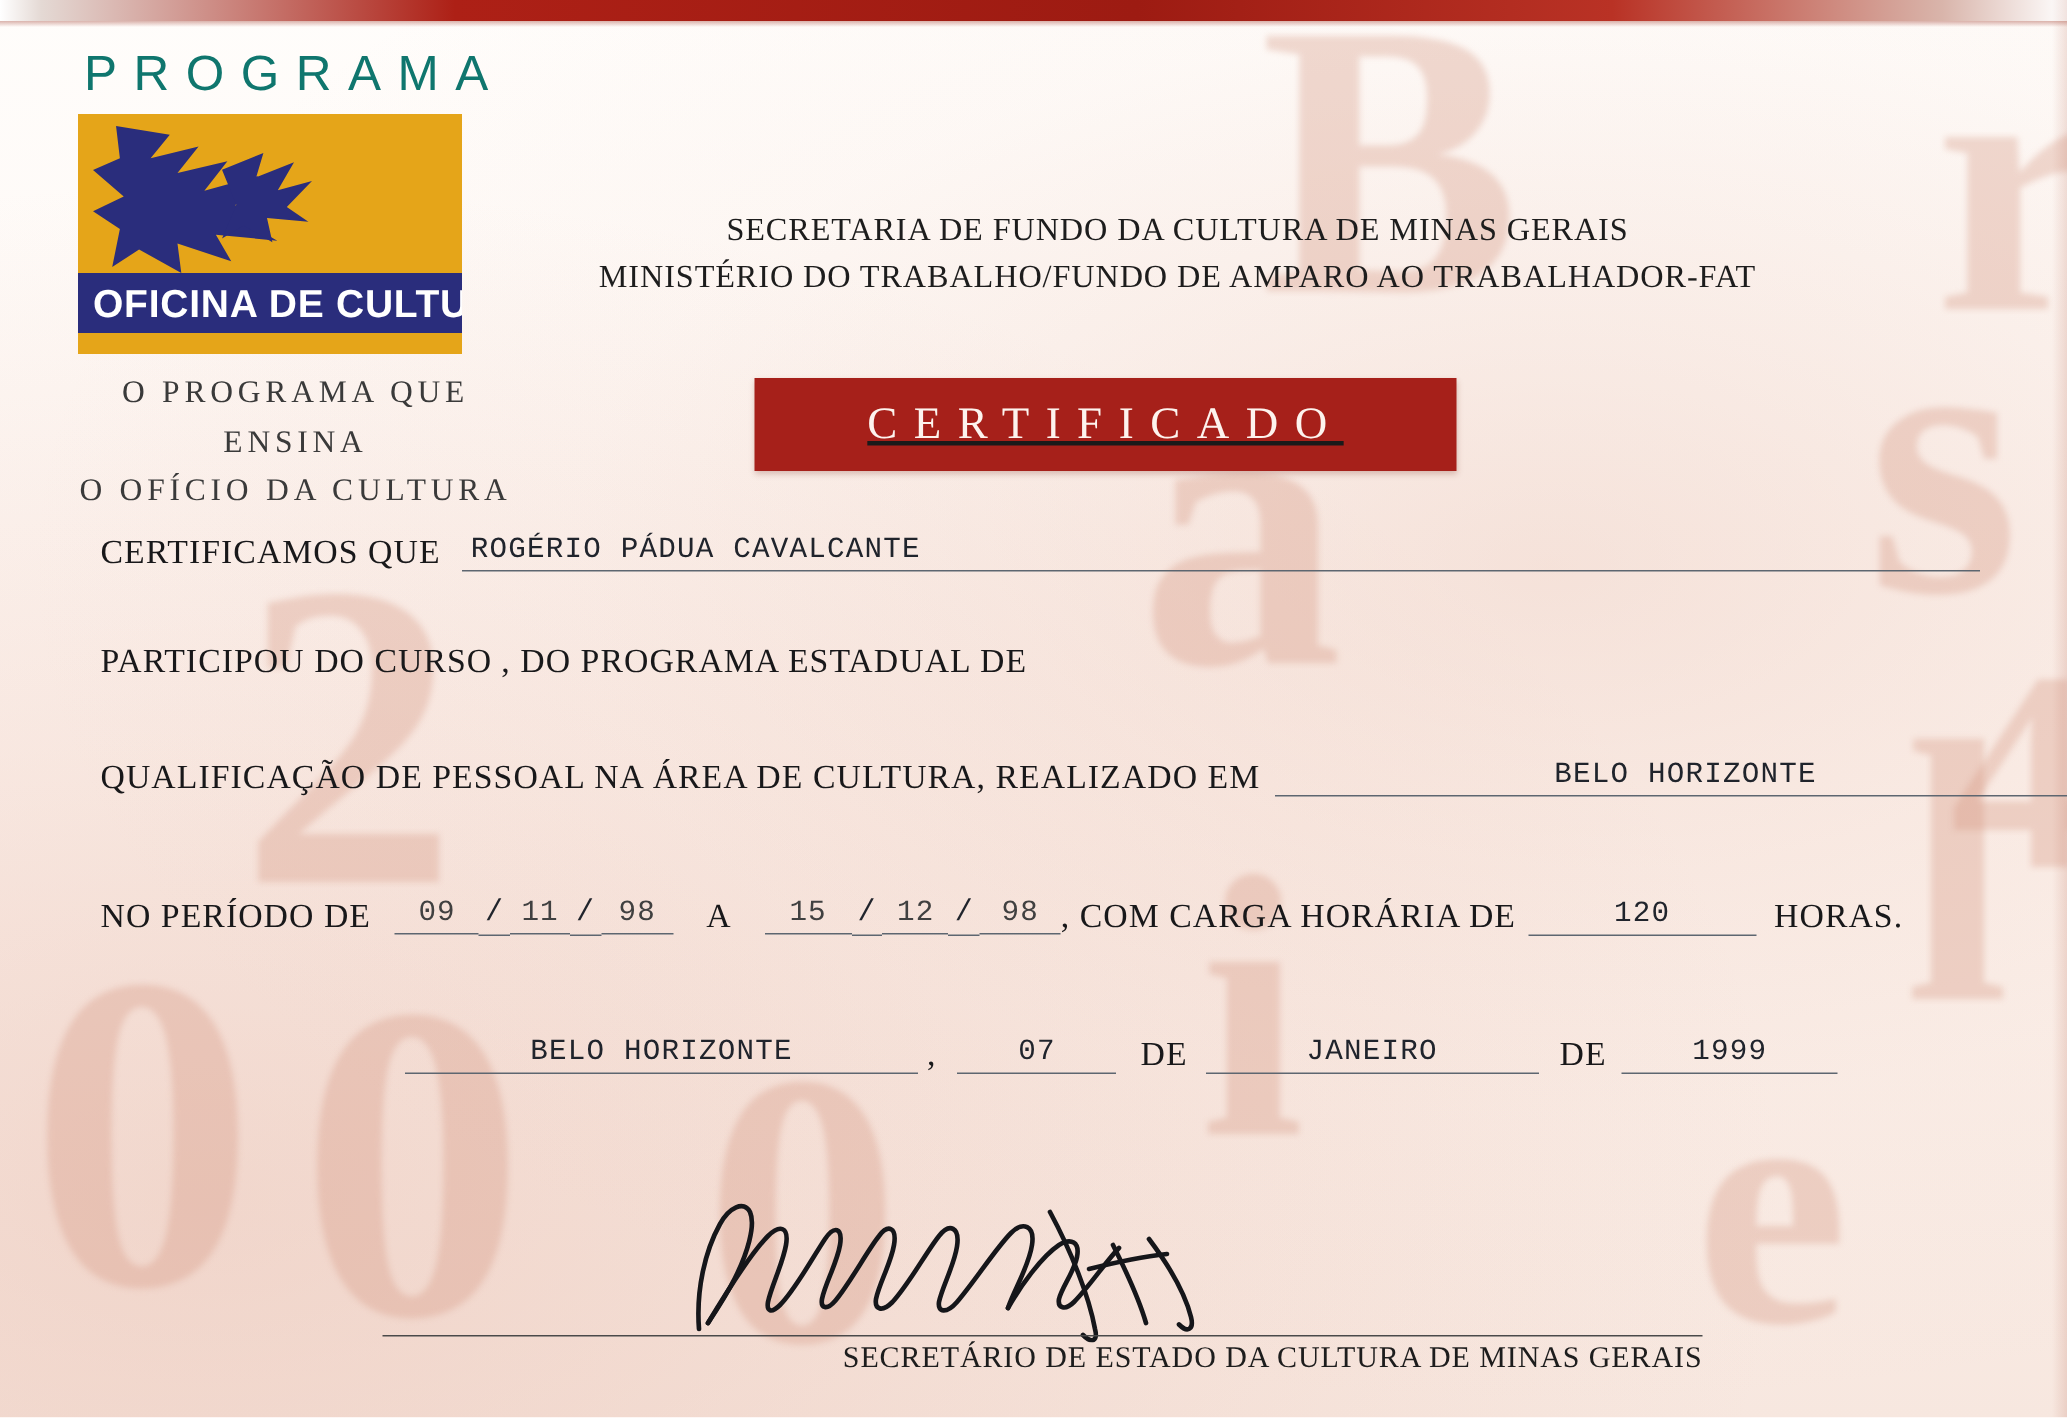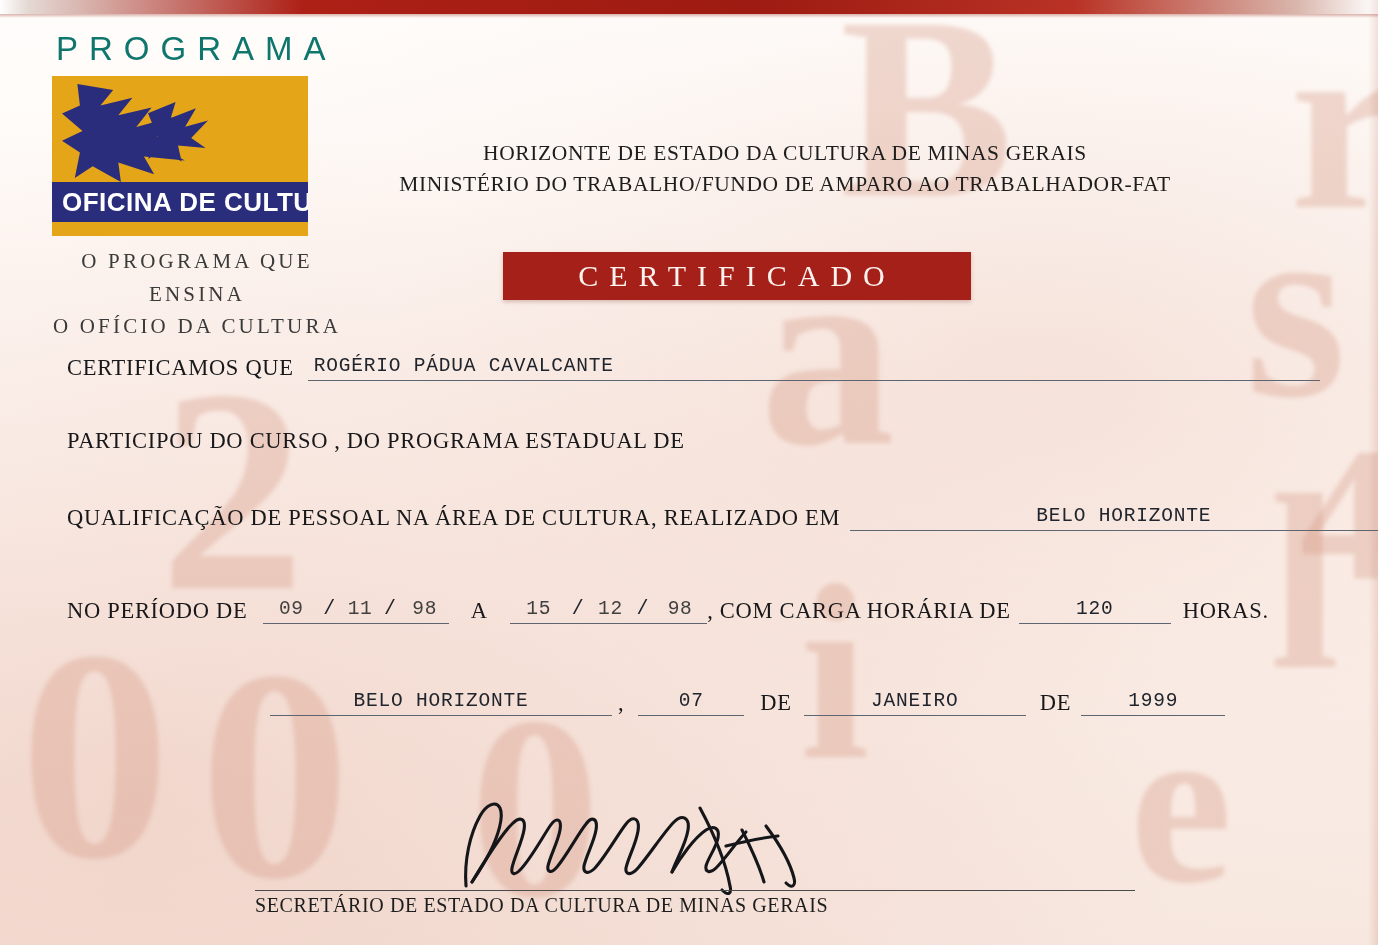--- a/index.html
+++ b/index.html
@@ -146,26 +146,27 @@
     font-size: 21.5px;
     letter-spacing: 0.6px;
     line-height: 1.45;
     color: #1d1d1d;
   }
   .cert-banner {
     position: absolute;
     left: 503px;
     top: 252px;
     width: 468px;
-    height: 48px;
+    height: 62px;
     background: #a6201a;
     display: flex;
     align-items: center;
     justify-content: center;
     box-shadow: 0 2px 4px rgba(120,40,25,0.25);
+    text-decoration: underline;
   }
   .cert-banner span {
     color: #fdf3ee;
     font-size: 30px;
     letter-spacing: 11px;
     font-family: "Liberation Serif", serif;
   }
 
   
   .row {
@@ -243,21 +244,21 @@
     top: 100px;
     left: 0;
     width: 880px;
     border-bottom: 1px solid #4a4a4a;
   }
   .sig-caption {
     position: absolute;
     top: 104px;
     left: 0;
     width: 880px;
-    text-align: left;
+    text-align: right;
     font-size: 20px;
     letter-spacing: 0.6px;
     color: #1d1d1d;
   }
 </style>
 </head>
 <body>
 
 <div id="certificate">
 
@@ -291,21 +292,21 @@
         <div class="logo-bar-text">OFICINA DE CULTURA</div>
       </div>
     </div>
     <div class="logo-tag">
       <div>O PROGRAMA QUE ENSINA</div>
       <div>O OFÍCIO DA CULTURA</div>
     </div>
   </div>
 
   <div class="org-lines">
-    <div>HORIZONTE DE ESTADO DA CULTURA DE MINAS GERAIS</div>
+    <div>SECRETARIA DE FUNDO DA CULTURA DE MINAS GERAIS</div>
     <div>MINISTÉRIO DO TRABALHO/FUNDO DE AMPARO AO TRABALHADOR-FAT</div>
   </div>
 
   <div class="cert-banner">
     <span>CERTIFICADO</span>
   </div>
 
   <div class="row" id="row1">
     <span class="lbl">CERTIFICAMOS QUE</span>
     <span class="sp" style="width:14px"></span>

